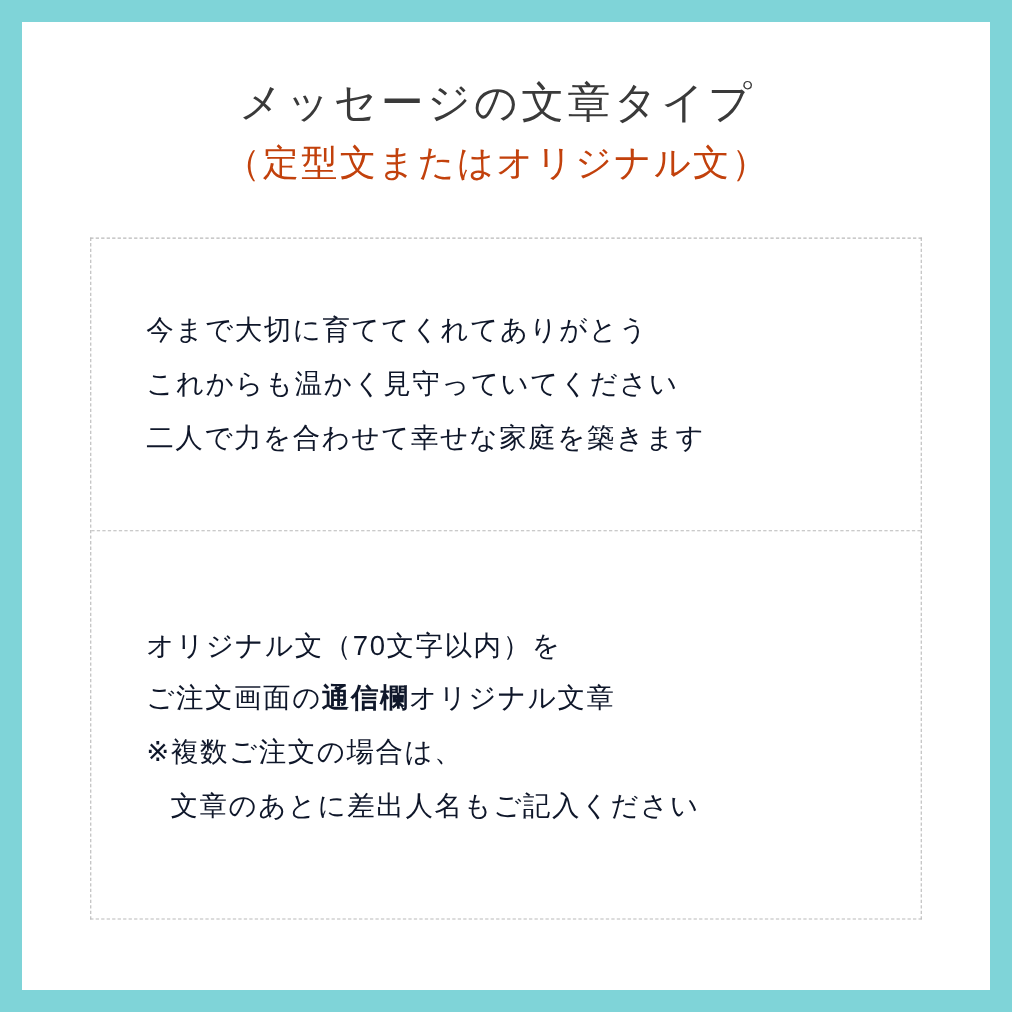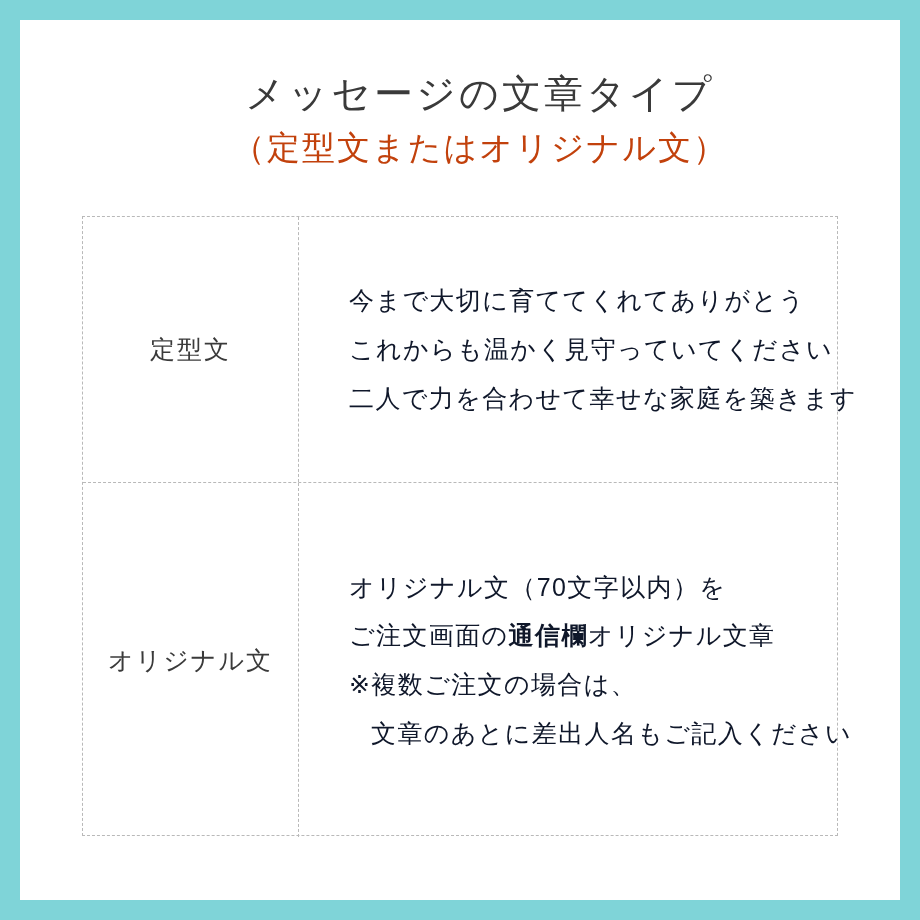--- a/index.html
+++ b/index.html
@@ -21,21 +21,20 @@
     height: 880px;
     background: #ffffff;
     box-sizing: border-box;
   }
   .title-block {
     position: absolute;
     left: 0;
     top: 48px;
     width: 864px;
     text-align: center;
-    padding-left: 28px;
   }
   .title-main {
     font-size: 39px;
     letter-spacing: 3px;
     color: #3a3a3a;
     line-height: 1.35;
     font-weight: 400;
   }
   .title-sub {
     font-size: 33px;
@@ -104,30 +103,28 @@
 <div class="card">
 
   <div class="title-block">
     <div class="title-main">メッセージの文章タイプ</div>
     <div class="title-sub">（定型文またはオリジナル文）</div>
   </div>
 
   <div class="table">
 
     <div class="row row-1">
-      <div class="cell-label">定型文</div>
       <div class="cell-body">
         <div class="line">今まで大切に育ててくれてありがとう</div>
         <div class="line">これからも温かく見守っていてください</div>
         <div class="line">二人で力を合わせて幸せな家庭を築きます</div>
       </div>
     </div>
 
     <div class="row row-2">
-      <div class="cell-label">オリジナル文</div>
       <div class="cell-body">
         <div class="line">オリジナル文（70文字以内）を</div>
         <div class="line"><span>ご注文画面の</span><b>通信欄</b><span>オリジナル文章</span></div>
         <div class="line">※複数ご注文の場合は、</div>
         <div class="line indent">文章のあとに差出人名もご記入ください</div>
       </div>
     </div>
 
   </div>
 </div>

